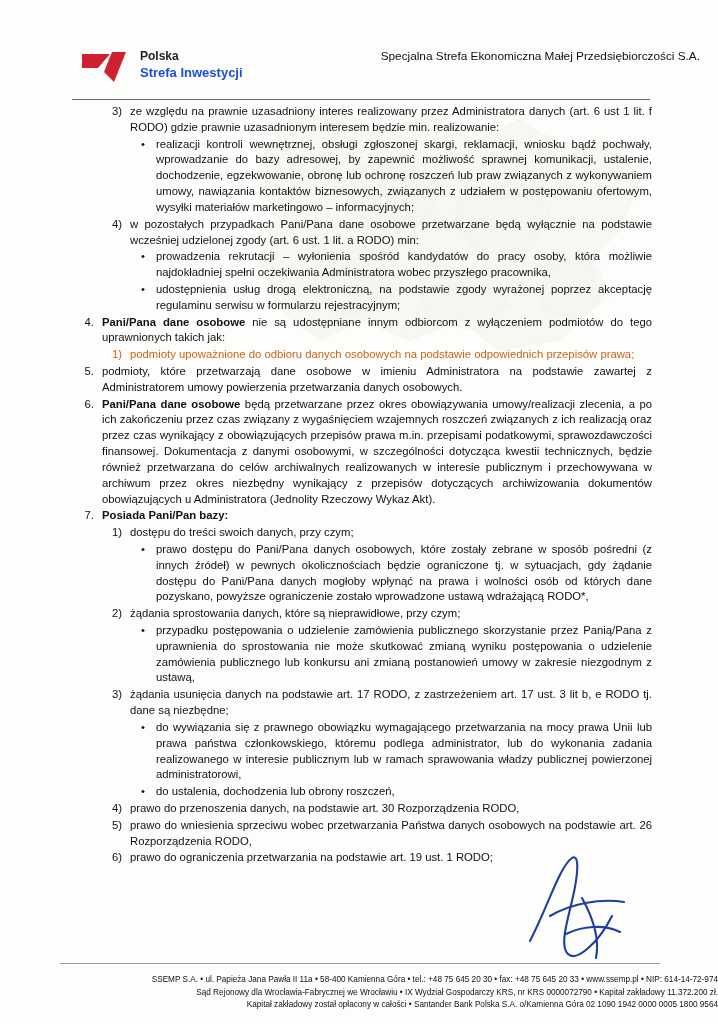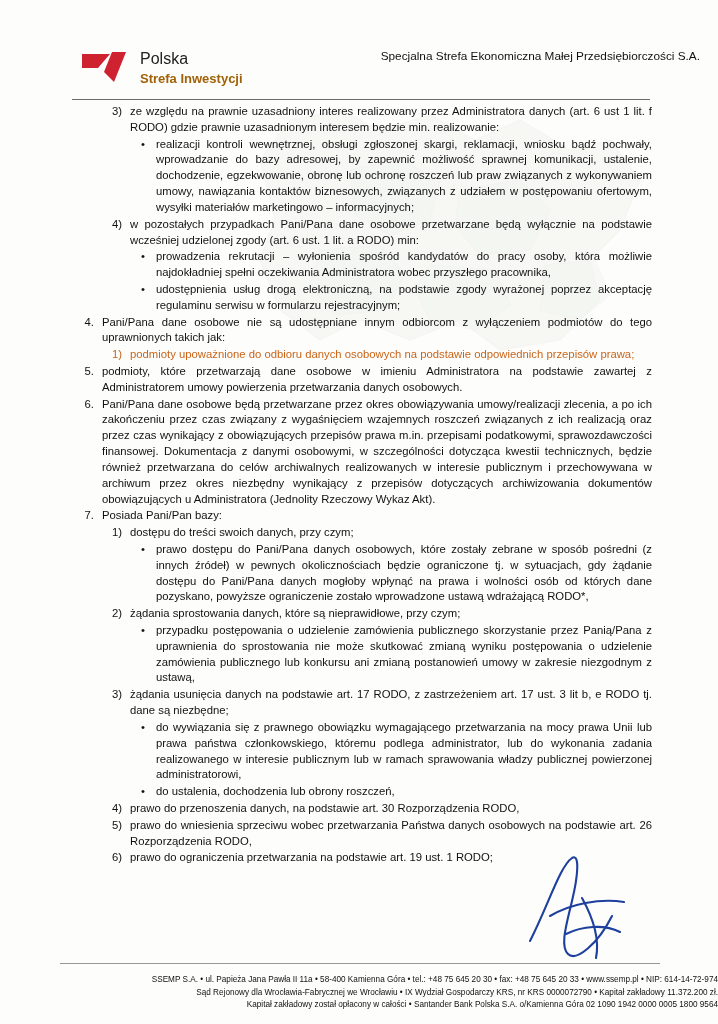--- a/index.html
+++ b/index.html
@@ -40,22 +40,22 @@
     top: 10px;
     width: 52px;
     height: 34px;
   }
   .logo-text {
     position: absolute;
     left: 140px;
     top: 8px;
     line-height: 1.35;
   }
-  .logo-text .l1 { font-size: 16px; color: #222; }
-  .logo-text .l2 { font-size: 13px; font-weight: bold; color: #a16207; }
+  .logo-text .l1 { font-size: 12px; color: #222; font-weight: bold; }
+  .logo-text .l2 { font-size: 13px; font-weight: bold; color: #1d4ed8; }
   .header-title {
     position: absolute;
     left: 300px;
     top: 8px;
     width: 400px;
     text-align: right;
     font-size: 11.8px;
     line-height: 1.5;
     color: #111;
   }
@@ -94,21 +94,21 @@
     text-align: justify;
   }
   
   .lvl1 > .marker { width: 22px; margin-right: 8px; }
   .lvl1 { margin-left: 0; }
   .lvl2 > .marker { width: 22px; margin-right: 8px; }
   .lvl2 { margin-left: 28px; }
   .lvl3 > .marker { width: 10px; margin-right: 8px; text-align: center; }
   .lvl3 { margin-left: 66px; }
 
-  b, .b { font-weight: normal; margin-top: 24px; }
+  b, .b { font-weight: bold; margin-top: 24px; }
   .orange { color: #c9651a; }
 
   
   .signature {
     position: absolute;
     right: 78px;
     bottom: 58px;
     width: 120px;
     height: 120px;
     pointer-events: none;

